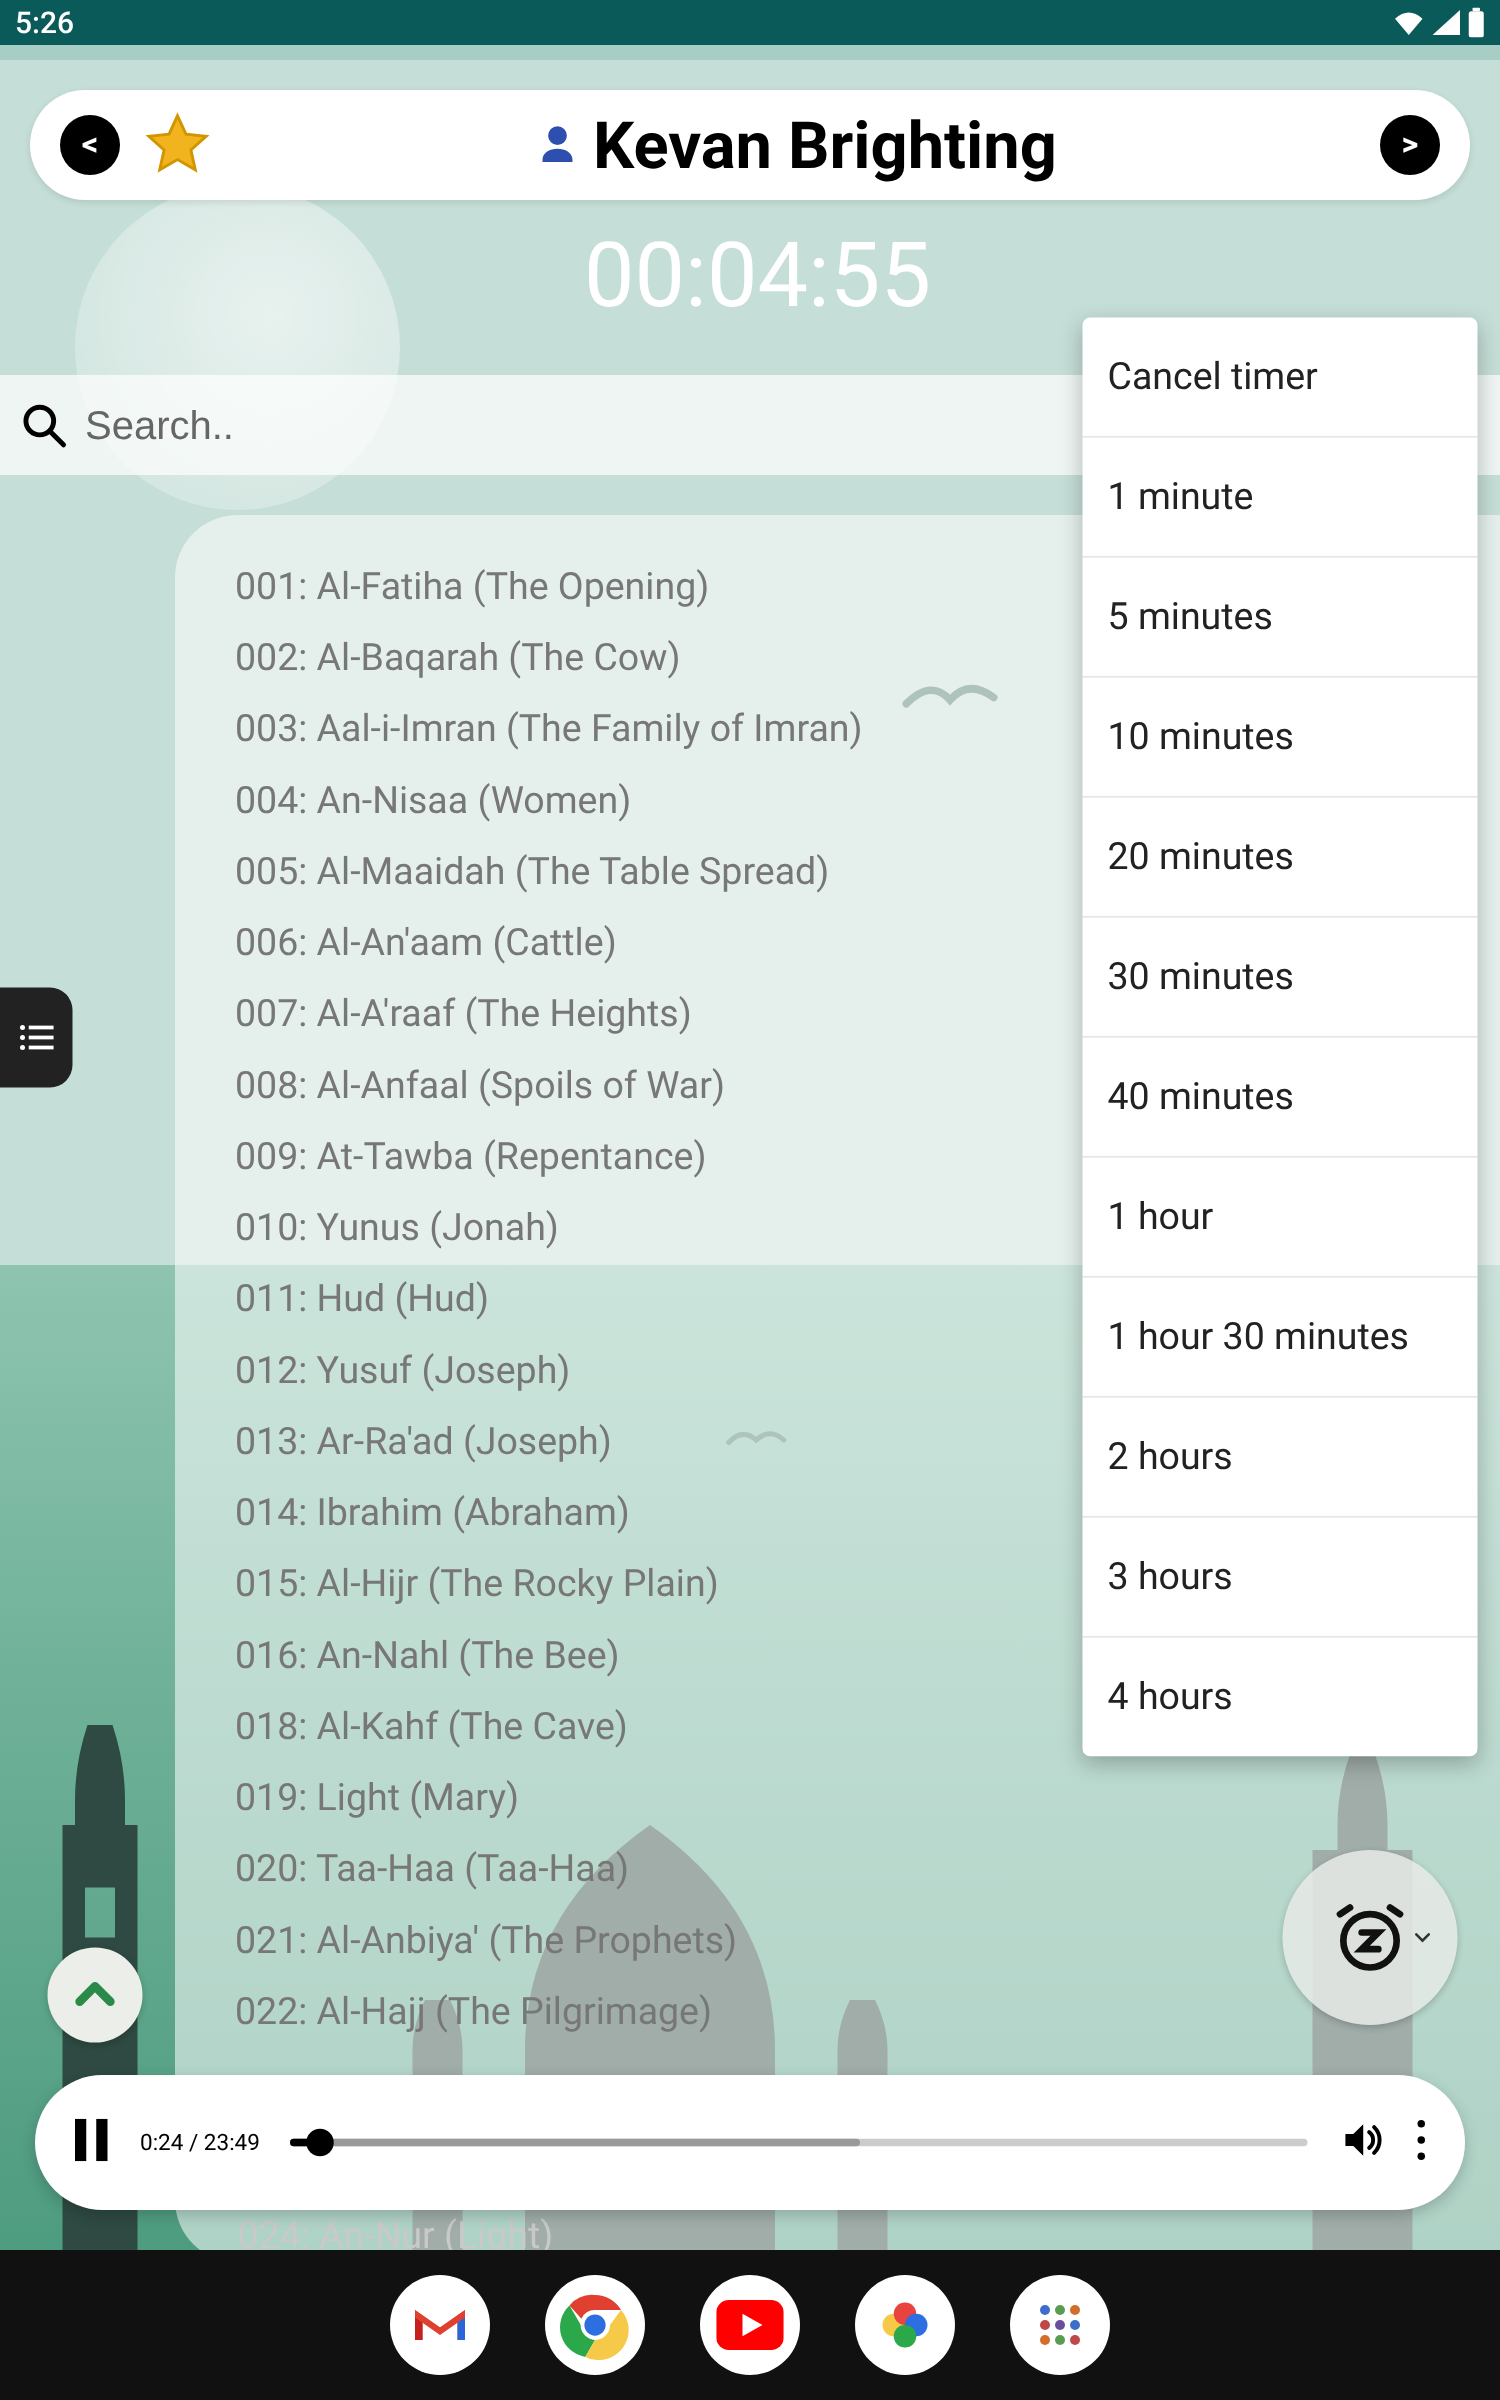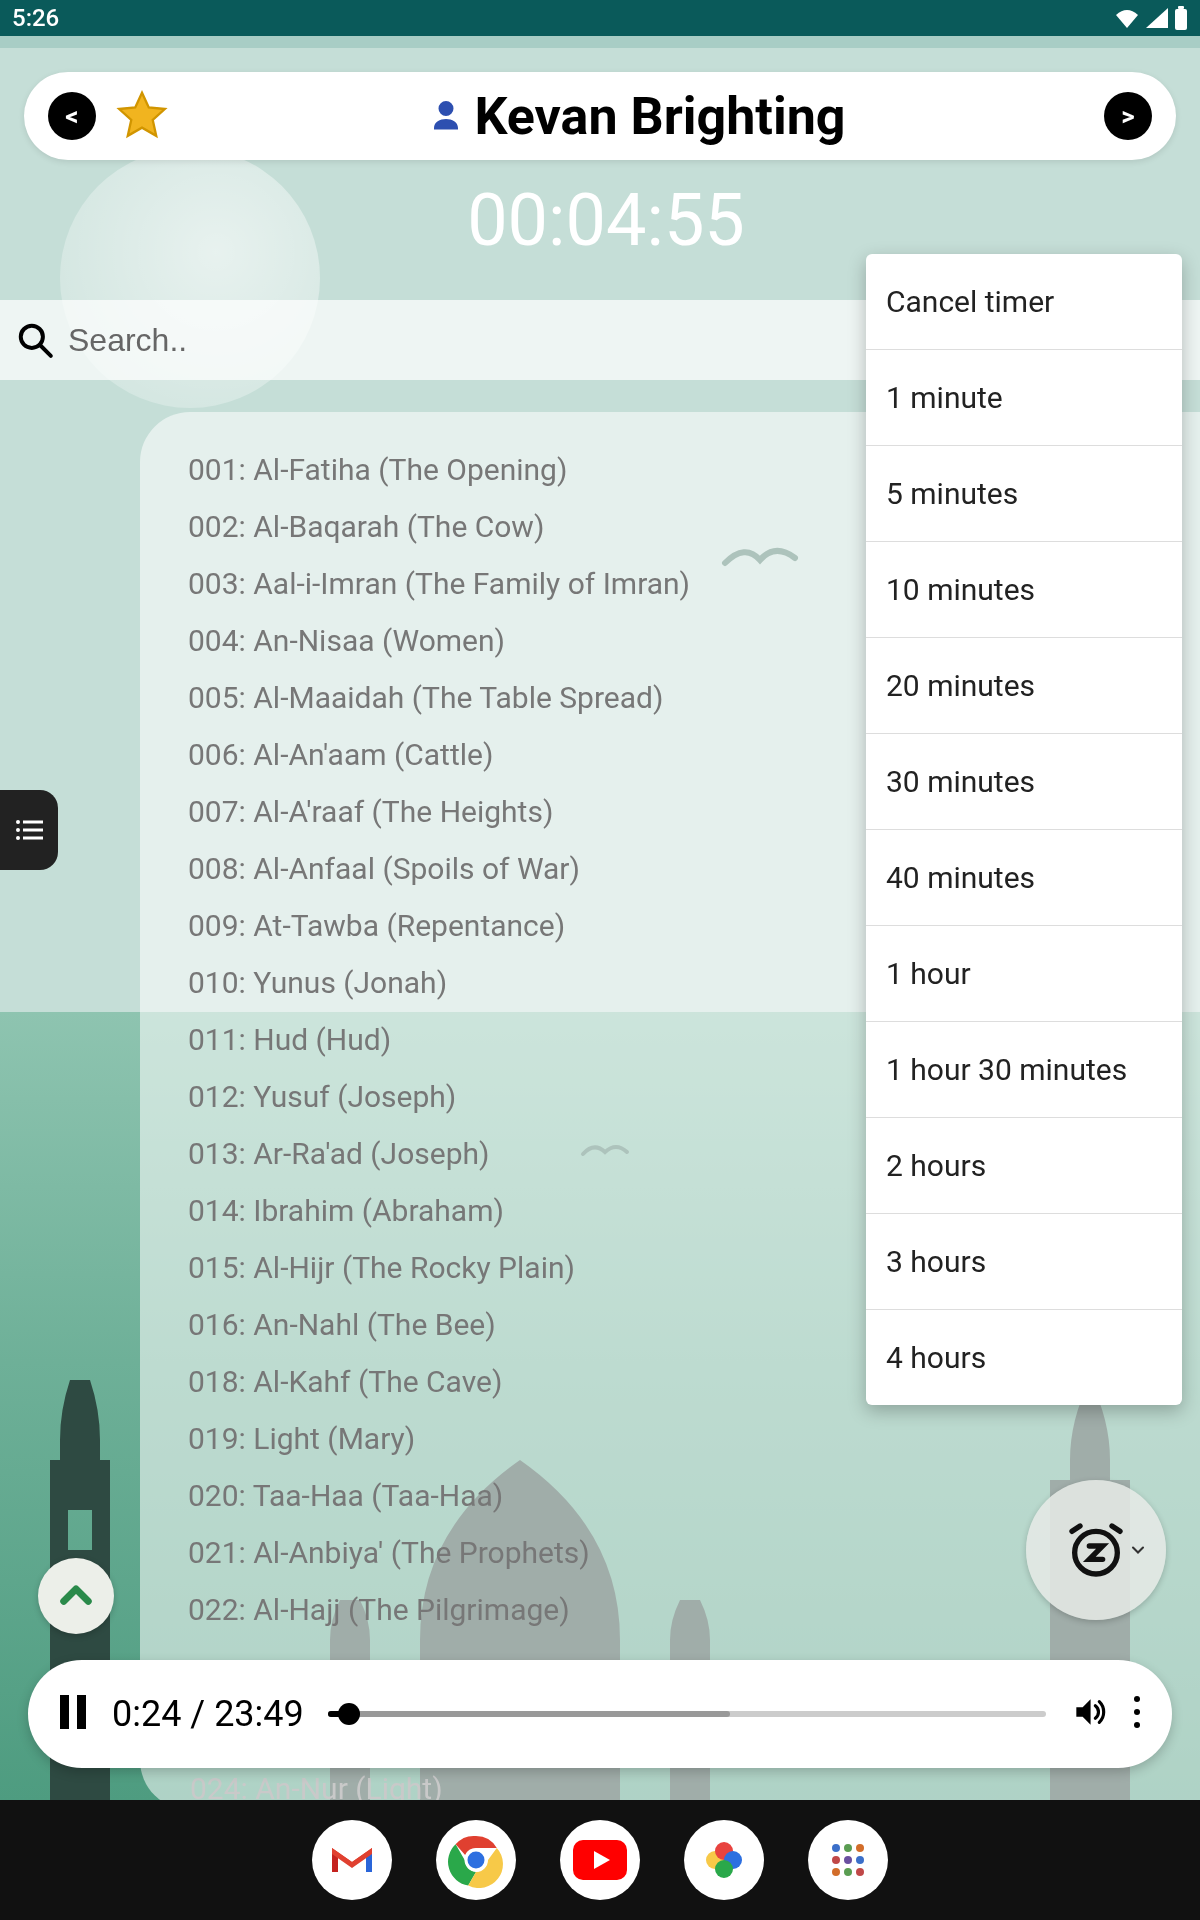--- a/index.html
+++ b/index.html
@@ -51,21 +51,21 @@
   
   .scroll-up { position: absolute; left: 38px; bottom: 286px; width: 76px; height: 76px; border-radius: 50%; background: #ecefe9; display: flex; align-items: center; justify-content: center; z-index: 8; cursor: pointer; box-shadow: 0 2px 6px rgba(0,0,0,0.2); }
 
   
   .snooze-wrap { position: absolute; right: 34px; bottom: 300px; width: 140px; height: 140px; border-radius: 50%; background: rgba(230,234,230,0.85); display: flex; align-items: center; justify-content: center; z-index: 8; cursor: pointer; box-shadow: 0 2px 6px rgba(0,0,0,0.2); }
   .snooze-wrap .chev { position: absolute; right: 18px; top: 50%; transform: translateY(-50%); }
 
   
   .player-bar { position: absolute; left: 28px; right: 28px; bottom: 152px; height: 108px; background: #fff; border-radius: 54px; display: flex; align-items: center; padding: 0 30px; gap: 24px; z-index: 30; box-shadow: 0 4px 12px rgba(0,0,0,0.2); }
   .play-pause { cursor: pointer; }
-  .time-label { font-size: 36px; color: #000; }
+  .time-label { font-size: 18px; color: #000; }
   .progress-track { flex: 1; height: 6px; background: #ccc; border-radius: 3px; position: relative; cursor: pointer; }
   .progress-loaded { position: absolute; left: 0; top: 0; bottom: 0; width: 56%; background: #999; border-radius: 3px; }
   .progress-played { position: absolute; left: 0; top: 0; bottom: 0; width: 3%; background: #000; border-radius: 3px; }
   .progress-thumb { position: absolute; left: 3%; top: 50%; transform: translate(-50%, -50%); width: 22px; height: 22px; background: #000; border-radius: 50%; }
   .vol-btn, .more-btn { cursor: pointer; }
 
   
   .under-track { position: absolute; left: 190px; bottom: 114px; font-size: 30px; color: #888; z-index: 2; }
 
   

